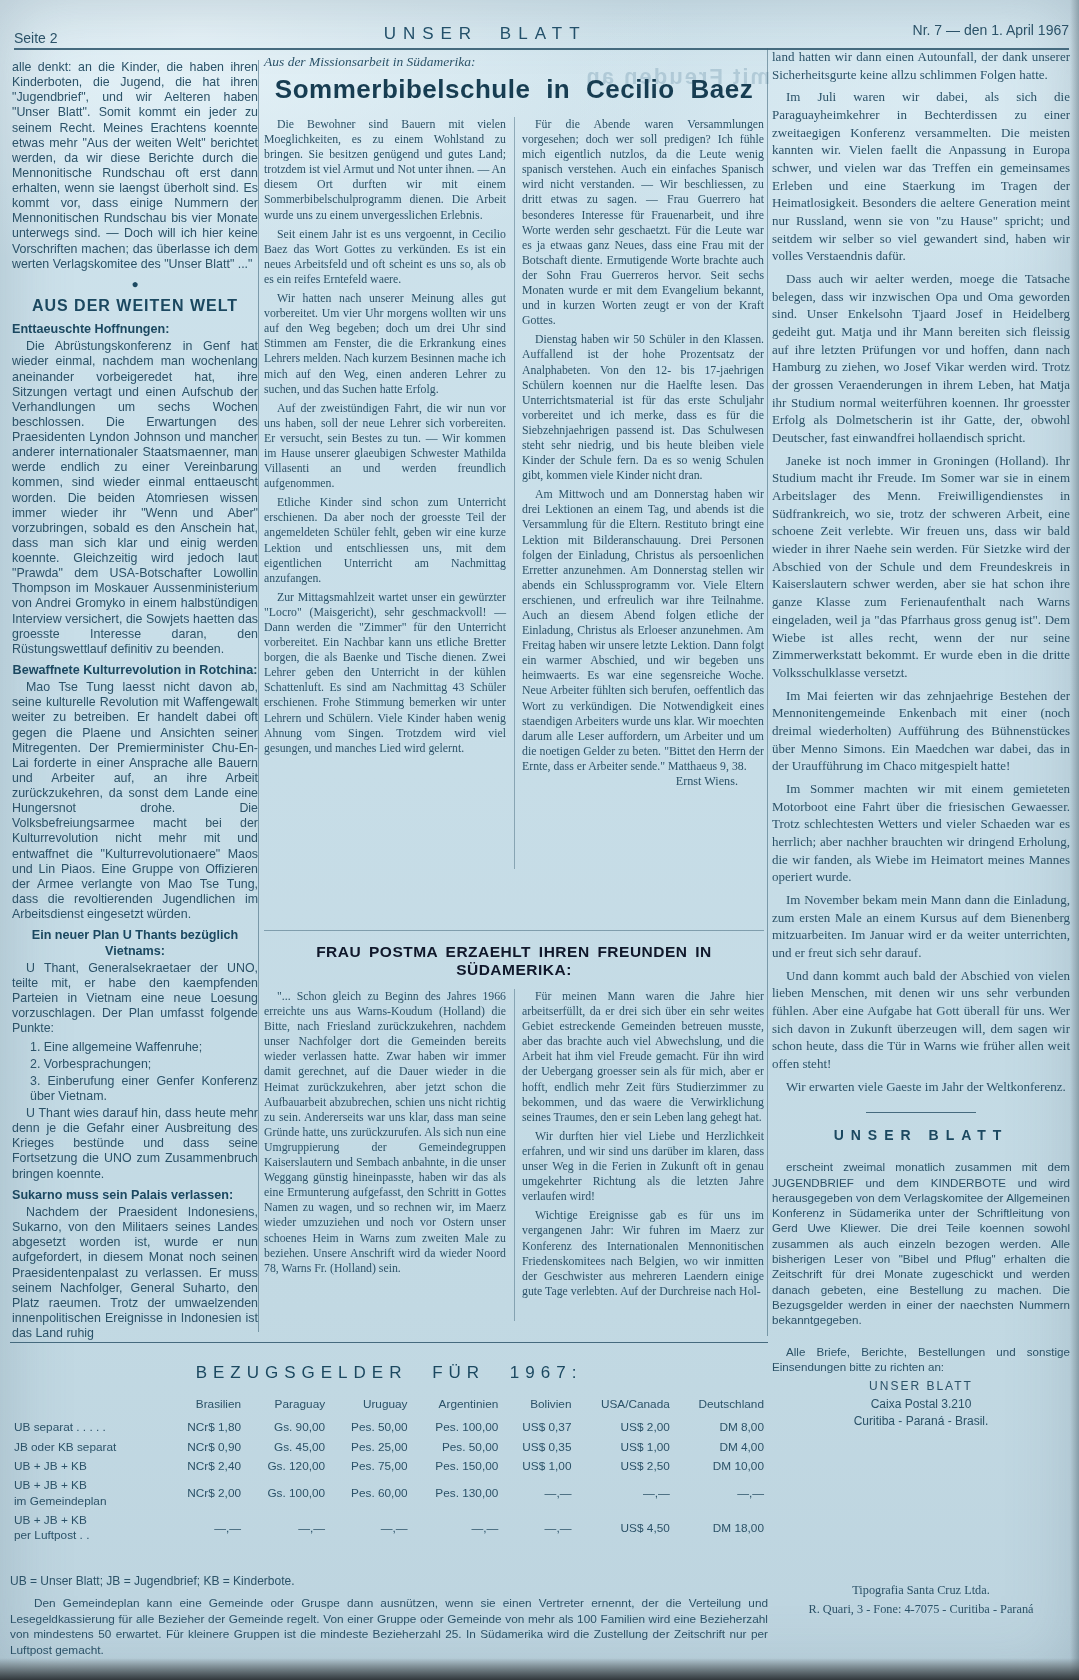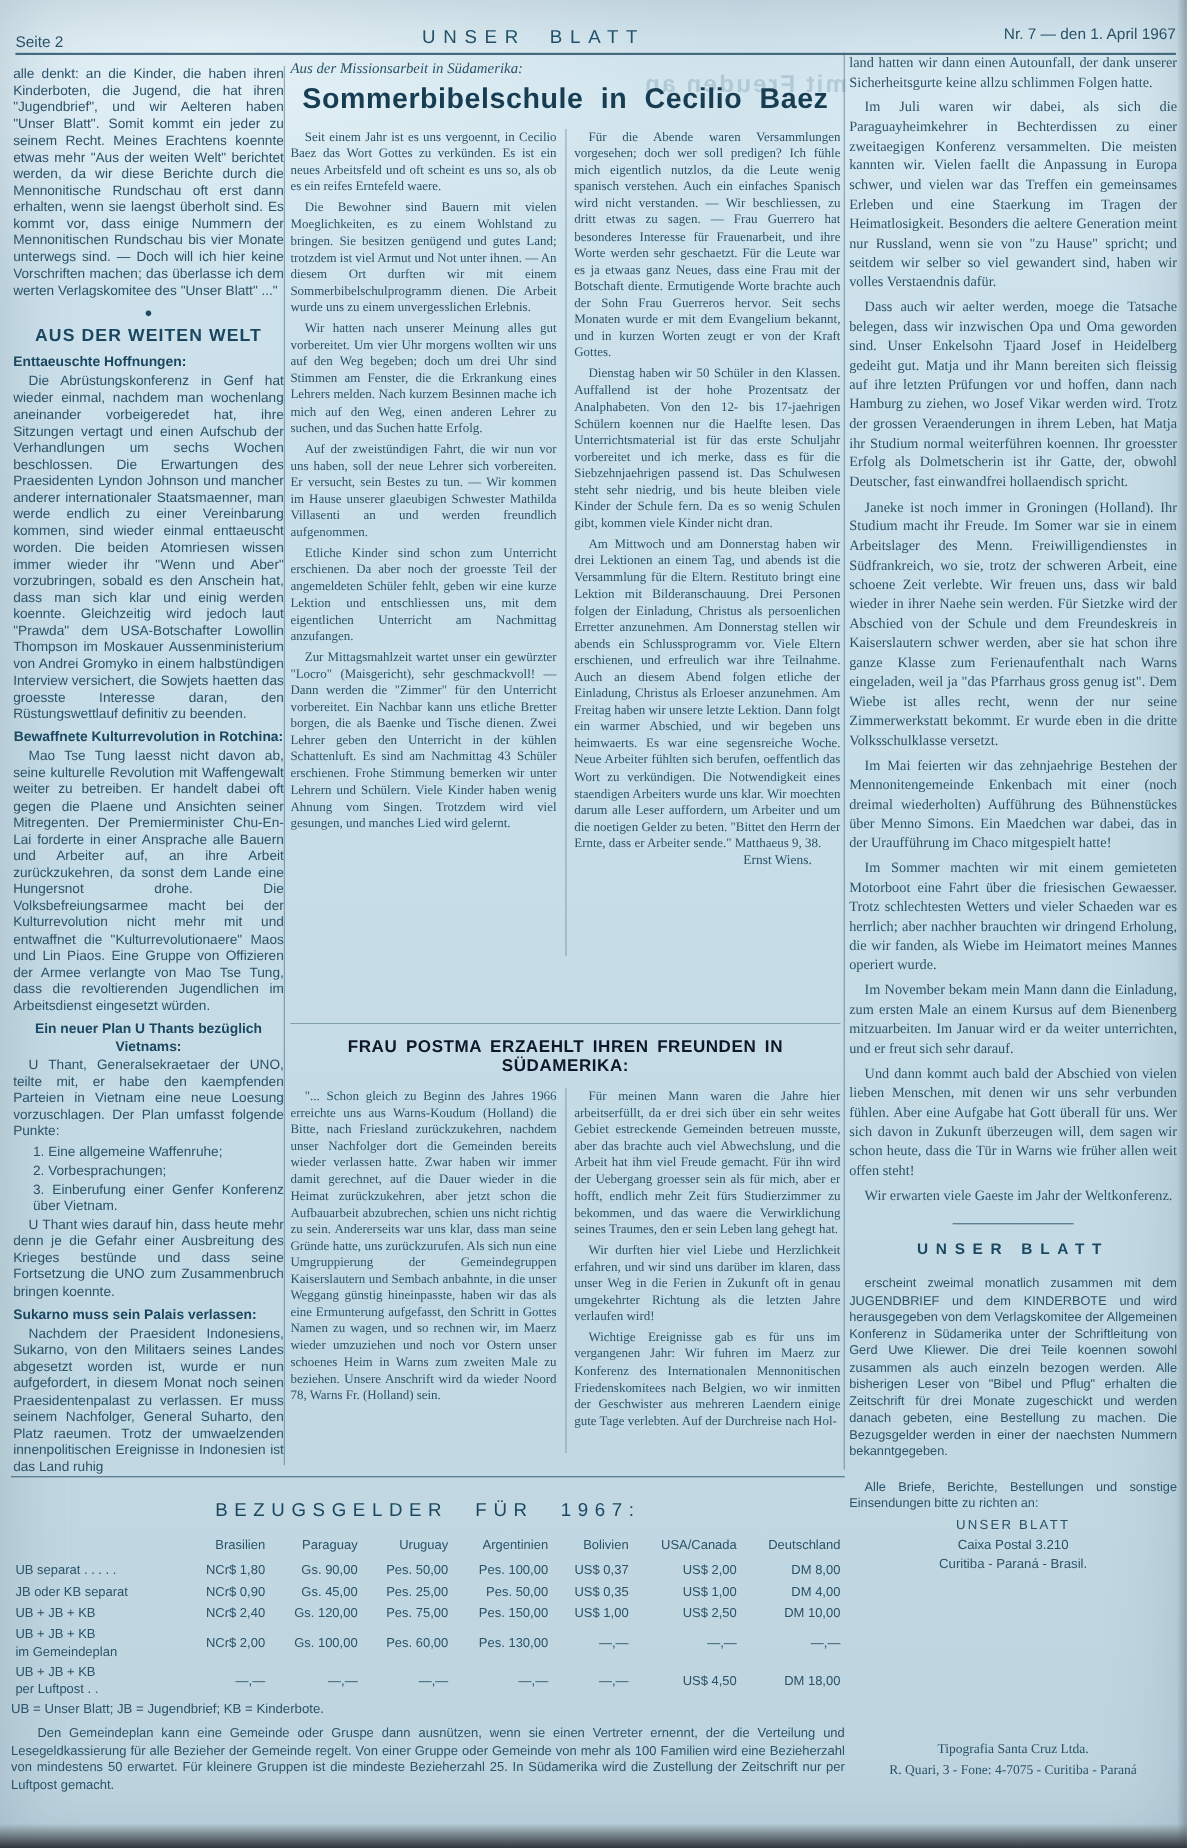--- a/index.html
+++ b/index.html
@@ -67,21 +67,21 @@
   
   .subscription{position:absolute;left:10px;top:1342px;width:758px;border-top:1.5px solid #456a7e;
     font-family:"Liberation Sans",sans-serif;padding-top:20px;}
   .sub-title{font-weight:normal;font-size:17px;letter-spacing:6px;word-spacing:14px;text-align:center;
     margin:0 0 12px;color:#1b4860;}
   table.sub{width:100%;border-collapse:collapse;}
   table.sub th,table.sub td{padding:2px 4px;font-size:11.8px;text-align:right;white-space:pre-line;
     font-weight:normal;line-height:1.3;}
   table.sub th:first-child,table.sub td:first-child{text-align:left;width:148px;}
   table.sub thead th{padding-bottom:6px;}
-  .sub-legend{font-size:12px;margin-top:0;}
+  .sub-legend{font-size:12px;margin-top:28px;}
   .sub-note{font-size:11.8px;line-height:1.35;text-align:justify;margin-top:8px;text-indent:24px;}
   
   .ghost{position:absolute;left:580px;top:64px;width:190px;transform:scaleX(-1);
     font-family:"Liberation Sans",sans-serif;font-weight:bold;font-size:22px;color:#6e94aa;
     opacity:.33;letter-spacing:2px;pointer-events:none;}
   .edge-bottom{position:absolute;left:0;right:0;bottom:0;height:22px;
     background:linear-gradient(180deg,rgba(120,130,134,0) 0%,rgba(96,106,110,.55) 35%,#30373b 100%);}
   .edge-right{position:absolute;right:0;top:0;width:9px;height:100%;
     background:linear-gradient(90deg,rgba(40,60,70,0),rgba(40,60,70,.30));}
 </style>
@@ -119,22 +119,22 @@
     <p>U Thant wies darauf hin, dass heute mehr denn je die Gefahr einer Ausbreitung des Krieges bestünde und dass seine Fortsetzung die UNO zum Zusammenbruch bringen koennte.</p>
     <h3>Sukarno muss sein Palais verlassen:</h3>
     <p>Nachdem der Praesident Indonesiens, Sukarno, von den Militaers seines Landes abgesetzt worden ist, wurde er nun aufgefordert, in diesem Monat noch seinen Praesidentenpalast zu verlassen. Er muss seinem Nachfolger, General Suharto, den Platz raeumen. Trotz der umwaelzenden innenpolitischen Ereignisse in Indonesien ist das Land ruhig</p>
   </div>
 
   <div class="mission">
     <p class="kicker">Aus der Missionsarbeit in Südamerika:</p>
     <h1 class="article-title">Sommerbibelschule in Cecilio Baez</h1>
     <div class="twocol">
       <div>
+          <p>Die Bewohner sind Bauern mit vielen Moeglichkeiten, es zu einem Wohlstand zu bringen. Sie besitzen genügend und gutes Land; trotzdem ist viel Armut und Not unter ihnen. — An diesem Ort durften wir mit einem Sommerbibelschulprogramm dienen. Die Arbeit wurde uns zu einem unvergesslichen Erlebnis.</p>
           <p>Seit einem Jahr ist es uns vergoennt, in Cecilio Baez das Wort Gottes zu verkünden. Es ist ein neues Arbeitsfeld und oft scheint es uns so, als ob es ein reifes Erntefeld waere.</p>
-          <p>Die Bewohner sind Bauern mit vielen Moeglichkeiten, es zu einem Wohlstand zu bringen. Sie besitzen genügend und gutes Land; trotzdem ist viel Armut und Not unter ihnen. — An diesem Ort durften wir mit einem Sommerbibelschulprogramm dienen. Die Arbeit wurde uns zu einem unvergesslichen Erlebnis.</p>
           <p>Wir hatten nach unserer Meinung alles gut vorbereitet. Um vier Uhr morgens wollten wir uns auf den Weg begeben; doch um drei Uhr sind Stimmen am Fenster, die die Erkrankung eines Lehrers melden. Nach kurzem Besinnen mache ich mich auf den Weg, einen anderen Lehrer zu suchen, und das Suchen hatte Erfolg.</p>
           <p>Auf der zweistündigen Fahrt, die wir nun vor uns haben, soll der neue Lehrer sich vorbereiten. Er versucht, sein Bestes zu tun. — Wir kommen im Hause unserer glaeubigen Schwester Mathilda Villasenti an und werden freundlich aufgenommen.</p>
           <p>Etliche Kinder sind schon zum Unterricht erschienen. Da aber noch der groesste Teil der angemeldeten Schüler fehlt, geben wir eine kurze Lektion und entschliessen uns, mit dem eigentlichen Unterricht am Nachmittag anzufangen.</p>
           <p>Zur Mittagsmahlzeit wartet unser ein gewürzter "Locro" (Maisgericht), sehr geschmackvoll! — Dann werden die "Zimmer" für den Unterricht vorbereitet. Ein Nachbar kann uns etliche Bretter borgen, die als Baenke und Tische dienen. Zwei Lehrer geben den Unterricht in der kühlen Schattenluft. Es sind am Nachmittag 43 Schüler erschienen. Frohe Stimmung bemerken wir unter Lehrern und Schülern. Viele Kinder haben wenig Ahnung vom Singen. Trotzdem wird viel gesungen, und manches Lied wird gelernt.</p>
           <p>Für die Abende waren Versammlungen vorgesehen; doch wer soll predigen? Ich fühle mich eigentlich nutzlos, da die Leute wenig spanisch verstehen. Auch ein einfaches Spanisch wird nicht verstanden. — Wir beschliessen, zu dritt etwas zu sagen. — Frau Guerrero hat besonderes Interesse für Frauenarbeit, und ihre Worte werden sehr geschaetzt. Für die Leute war es ja etwaas ganz Neues, dass eine Frau mit der Botschaft diente. Ermutigende Worte brachte auch der Sohn Frau Guerreros hervor. Seit sechs Monaten wurde er mit dem Evangelium bekannt, und in kurzen Worten zeugt er von der Kraft Gottes.</p>
           <p>Dienstag haben wir 50 Schüler in den Klassen. Auffallend ist der hohe Prozentsatz der Analphabeten. Von den 12- bis 17-jaehrigen Schülern koennen nur die Haelfte lesen. Das Unterrichtsmaterial ist für das erste Schuljahr vorbereitet und ich merke, dass es für die Siebzehnjaehrigen passend ist. Das Schulwesen steht sehr niedrig, und bis heute bleiben viele Kinder der Schule fern. Da es so wenig Schulen gibt, kommen viele Kinder nicht dran.</p>
           <p>Am Mittwoch und am Donnerstag haben wir drei Lektionen an einem Tag, und abends ist die Versammlung für die Eltern. Restituto bringt eine Lektion mit Bilderanschauung. Drei Personen folgen der Einladung, Christus als persoenlichen Erretter anzunehmen. Am Donnerstag stellen wir abends ein Schlussprogramm vor. Viele Eltern erschienen, und erfreulich war ihre Teilnahme. Auch an diesem Abend folgen etliche der Einladung, Christus als Erloeser anzunehmen. Am Freitag haben wir unsere letzte Lektion. Dann folgt ein warmer Abschied, und wir begeben uns heimwaerts. Es war eine segensreiche Woche. Neue Arbeiter fühlten sich berufen, oeffentlich das Wort zu verkündigen. Die Notwendigkeit eines staendigen Arbeiters wurde uns klar. Wir moechten darum alle Leser auffordern, um Arbeiter und um die noetigen Gelder zu beten. "Bittet den Herrn der Ernte, dass er Arbeiter sende." Matthaeus 9, 38.</p>
         </div>
       <p class="byline">Ernst Wiens.</p>
     </div>

